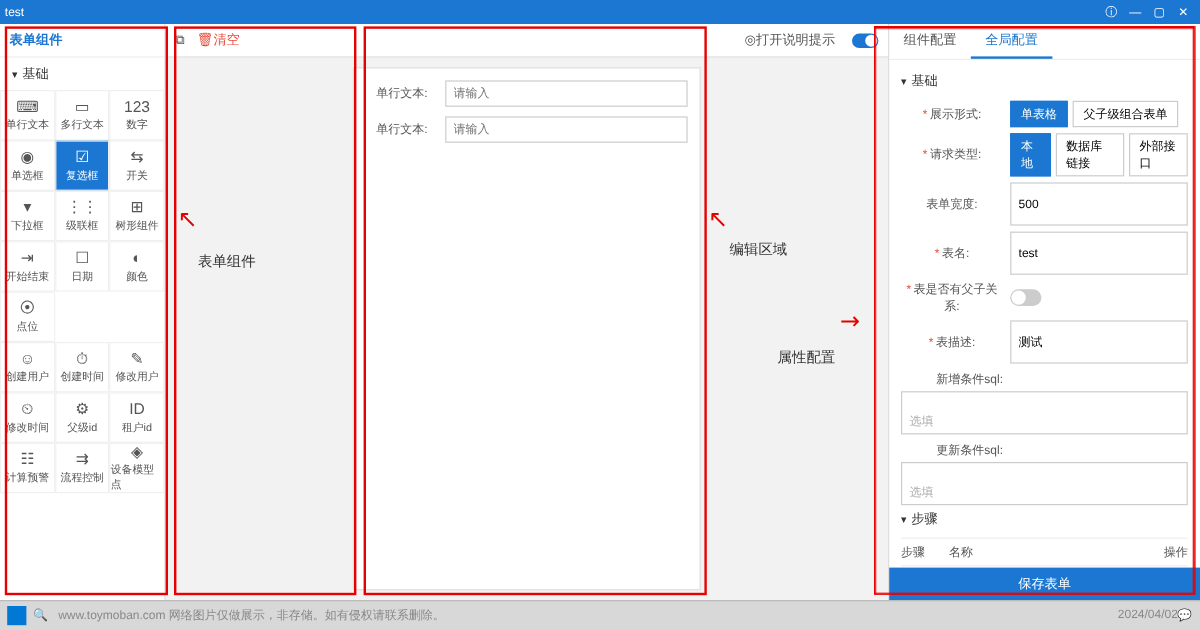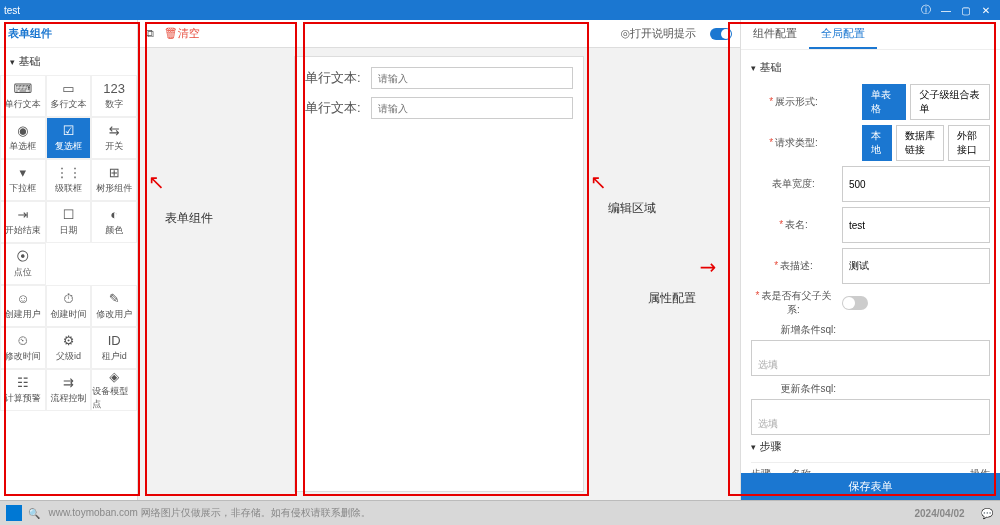--- a/index.html
+++ b/index.html
@@ -28,58 +28,58 @@
 .canvas-col { flex: 1; display: flex; flex-direction: column; }
 .canvas-toolbar { height: 28px; background: #fff; border-bottom: 1px solid #ddd; display: flex; align-items: center; padding: 0 8px; }
 .tb-btn { margin-right: 10px; cursor: pointer; color: #555; display: flex; align-items: center; }
 .tb-btn.red { color: #e74c3c; }
 .canvas-toolbar .spacer { flex: 1; }
 .switch { width: 22px; height: 12px; background: #1b77d1; border-radius: 6px; position: relative; margin-left: 4px; cursor: pointer; }
 .switch::after { content: ""; position: absolute; right: 1px; top: 1px; width: 10px; height: 10px; background: #fff; border-radius: 50%; }
 .canvas-body { flex: 1; padding: 8px; position: relative; }
 .canvas-inner { width: 290px; margin: 0 auto; background: #fff; border: 1px solid #ddd; height: 100%; padding: 10px; }
 .form-row { display: flex; align-items: center; margin-bottom: 8px; }
-.form-row .flabel { width: 60px; text-align: left; color: #555; font-size: 13px; }
+.form-row .flabel { width: 60px; text-align: center; color: #555; font-size: 10px; }
 .form-row input { flex: 1; height: 22px; border: 1px solid #ccc; padding: 0 6px; font-size: 10px; margin-left: 6px; }
 
 
 .right { width: 260px; background: #fff; border-left: 1px solid #ddd; display: flex; flex-direction: column; }
 .tabs { display: flex; border-bottom: 1px solid #eee; }
 .tab { padding: 6px 12px; cursor: pointer; font-size: 11px; color: #555; }
 .tab.active { color: #1b77d1; border-bottom: 2px solid #1b77d1; }
 .rbody { flex: 1; overflow: auto; padding: 6px 10px; }
 .prop-section { padding: 4px 0; color: #333; cursor: pointer; }
 .prop-section::before { content: "▾"; margin-right: 4px; font-size: 9px; }
 .prop-row { display: flex; align-items: center; margin: 5px 0; }
 .prop-label { width: 85px; text-align: center; color: #555; font-size: 10px; }
 .prop-label .req { color: #e74c3c; margin-right: 2px; }
 .prop-value { flex: 1; margin-left: 6px; display: flex; align-items: center; gap: 4px; }
 .seg-btn { padding: 3px 8px; border: 1px solid #ccc; font-size: 10px; cursor: pointer; background: #fff; }
-.seg-btn.active { background: #1b77d1; color: #fff; border-color: #1b77d1; margin-left: 20px; }
+.seg-btn.active { background: #1b77d1; color: #fff; border-color: #1b77d1; }
 .prop-value input { flex: 1; height: 36px; border: 1px solid #ccc; padding: 0 6px; font-size: 10px; }
 .toggle { width: 26px; height: 14px; background: #ccc; border-radius: 7px; position: relative; cursor: pointer; }
 .toggle::after { content: ""; position: absolute; left: 1px; top: 1px; width: 12px; height: 12px; background: #fff; border-radius: 50%; }
 .txtarea { width: 100%; height: 22px; border: 1px solid #ccc; padding: 17px 6px; font-size: 10px; color: #aaa; margin-top: 3px; }
 .table-head { display: flex; border-top: 1px solid #eee; border-bottom: 1px solid #eee; padding: 4px 0; margin-top: 4px; }
 .th { font-size: 10px; color: #555; }
 .th1 { width: 40px; }
 .th2 { flex: 1; }
 .th3 { width: 40px; text-align: right; }
 .empty-box { text-align: right; padding: 20px 0; color: #bbb; font-size: 10px; }
 .empty-ico { width: 40px; height: 28px; background: #eee; border-radius: 4px; margin: 0 auto 6px; }
 .save-btn { background: #1b77d1; color: #fff; text-align: center; padding: 6px; cursor: pointer; }
 
 
 .red-box { position: absolute; border: 2px solid #e60000; pointer-events: none; }
 .anno-text { position: absolute; color: #333; font-size: 12px; }
 .arrow { position: absolute; color: #e60000; font-size: 20px; }
 
 
 .taskbar { position: absolute; bottom: 0; left: 0; right: 0; height: 25px; background: #d8d8d8; display: flex; align-items: center; padding: 0 6px; font-size: 10px; color: #888; border-top: 1px solid #bbb; }
-.taskbar .tray { margin-left: auto; display: flex; align-items: flex-start; gap: 17px; font-weight: bold; }
+.taskbar .tray { margin-left: auto; display: flex; align-items: flex-start; gap: 0; }
 .win-start { width: 16px; height: 16px; background: #0078d4; margin-right: 6px; }
 </style>
 </head>
 <body>
 
 <div class="titlebar">
   <span class="title">test</span>
   <span class="win-btn">ⓘ</span>
   <span class="win-btn">—</span>
   <span class="win-btn">▢</span>
@@ -240,30 +240,30 @@
       </div>
 
       <div class="prop-row">
         <span class="prop-label"><span class="req">*</span><span>表名:</span></span>
         <span class="prop-value">
             <input value="test" style="">
           </span>
       </div>
 
       <div class="prop-row">
+        <span class="prop-label"><span class="req">*</span><span>表是否有父子关系:</span></span>
+        <span class="prop-value">
+            <span class="toggle"></span>
+          </span>
+      </div>
+
+      <div class="prop-row">
         <span class="prop-label"><span class="req">*</span><span>表描述:</span></span>
         <span class="prop-value">
             <input value="测试" style="">
-          </span>
-      </div>
-
-      <div class="prop-row">
-        <span class="prop-label"><span class="req">*</span><span>表是否有父子关系:</span></span>
-        <span class="prop-value">
-            <span class="toggle"></span>
           </span>
       </div>
 
       <div style="margin-top:6px">
         <div style="font-size:10px;color:#555;text-align:right;width:85px">新增条件sql:</div>
         <div class="txtarea">选填</div>
       </div>
 
       <div style="margin-top:6px">
         <div style="font-size:10px;color:#555;text-align:right;width:85px">更新条件sql:</div>

